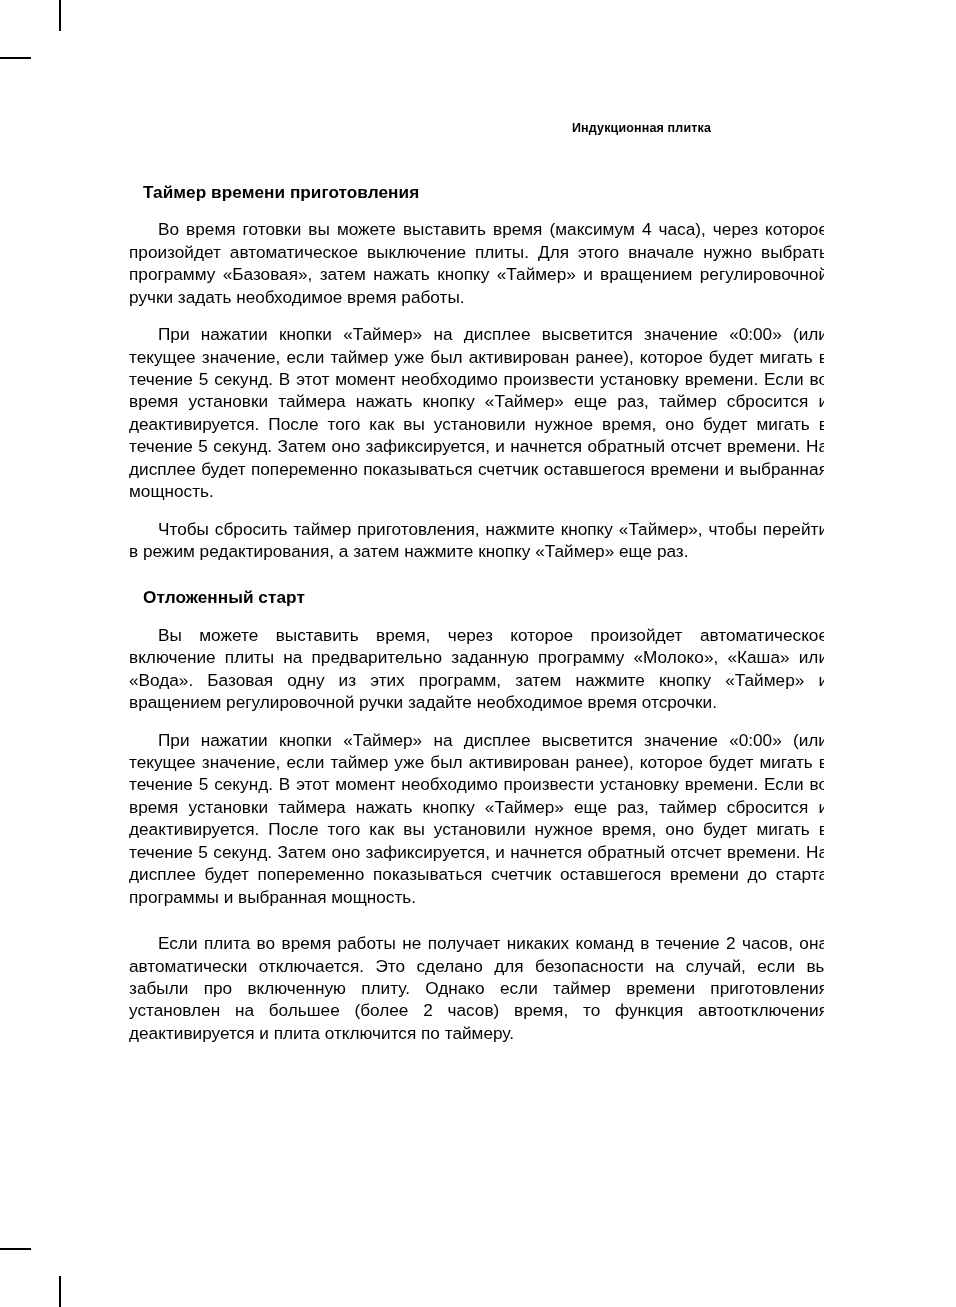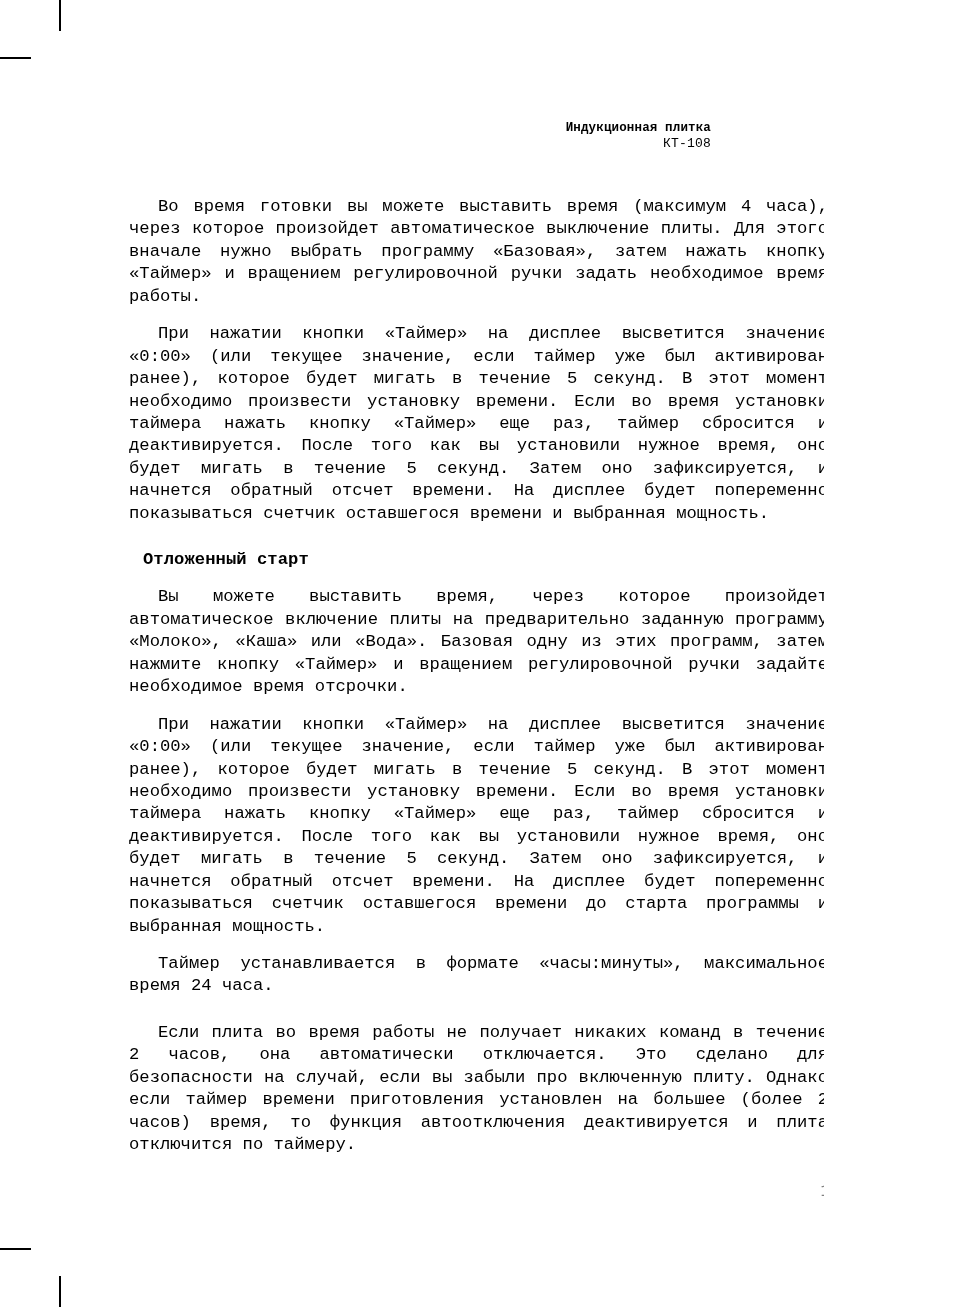--- a/index.html
+++ b/index.html
@@ -6,21 +6,21 @@
     margin: 0;
     padding: 0;
     background: #ffffff;
   }
   .page {
     position: relative;
     width: 824px;
     height: 1307px;
     background: #ffffff;
     overflow: hidden;
-    font-family: Liberation Mono, monospace;
+    font-family: Liberation Sans, sans-serif;
     color: #000000;
   }
 
   
   .crop {
     position: absolute;
     background: #000000;
   }
   .crop-v { width: 2px; height: 31px; }
   .crop-h { height: 2px; width: 31px; }
@@ -105,35 +105,35 @@
   <div class="crop crop-h crop-tl-h"></div>
   <div class="crop crop-v crop-tr-v"></div>
   <div class="crop crop-h crop-tr-h"></div>
   <div class="crop crop-v crop-bl-v"></div>
   <div class="crop crop-h crop-bl-h"></div>
   <div class="crop crop-v crop-br-v"></div>
   <div class="crop crop-h crop-br-h"></div>
 
   <div class="runhead">
     <div class="runhead-title">Индукционная плитка</div>
-    <div class="runhead-model">КТ-108</div>
   </div>
 
   <div class="content">
 
     <div class="section">
+      <h2 class="heading">Таймер времени приготовления</h2>
       <p class="para">Во время готовки вы можете выставить время (максимум 4 часа), через которое произойдет автоматическое выключение плиты. Для этого вначале нужно выбрать программу «Базовая», затем нажать кнопку «Таймер» и вращением регулировочной ручки задать необходимое время работы.</p>
       <p class="para">При нажатии кнопки «Таймер» на дисплее высветится значение «0:00» (или текущее значение, если таймер уже был активирован ранее), которое будет мигать в течение 5 секунд. В этот момент необходимо произвести установку времени. Если во время установки таймера нажать кнопку «Таймер» еще раз, таймер сбросится и деактивируется. После того как вы установили нужное время, оно будет мигать в течение 5 секунд. Затем оно зафиксируется, и начнется обратный отсчет времени. На дисплее будет попеременно показываться счетчик оставшегося времени и выбранная мощность.</p>
+      <p class="para">Чтобы сбросить таймер приготовления, нажмите кнопку «Таймер», чтобы перейти в режим редактирования, а затем  нажмите кнопку «Таймер» еще раз.</p>
     </div>
 
     <div class="section">
       <h2 class="heading">Отложенный старт</h2>
       <p class="para">Вы можете выставить время, через которое произойдет автоматическое включение плиты на предварительно заданную программу «Молоко», «Каша» или «Вода». Базовая одну из этих программ, затем нажмите кнопку «Таймер» и вращением регулировочной ручки задайте необходимое время отсрочки.</p>
       <p class="para">При нажатии кнопки «Таймер» на дисплее высветится значение «0:00» (или текущее значение, если таймер уже был активирован ранее), которое будет мигать в течение 5 секунд. В этот момент необходимо произвести установку времени. Если во время установки таймера нажать кнопку «Таймер» еще раз, таймер сбросится и деактивируется. После того как вы установили нужное время, оно будет мигать в течение 5 секунд. Затем оно зафиксируется, и начнется обратный отсчет времени. На дисплее будет попеременно показываться счетчик оставшегося времени до старта программы и выбранная мощность.</p>
-      <p class="para">Таймер устанавливается в формате «часы:минуты», максимальное время 24 часа.</p>
     </div>
 
     <div class="section">
       <p class="para">Если плита во время работы не получает никаких команд в течение 2 часов, она автоматически отключается. Это сделано для безопасности на случай, если вы забыли про включенную плиту. Однако если таймер времени приготовления установлен на большее (более 2 часов) время, то функция автоотключения деактивируется и плита отключится по таймеру.</p>
     </div>
 
   </div>
 
   <div class="folio">11</div>
 

